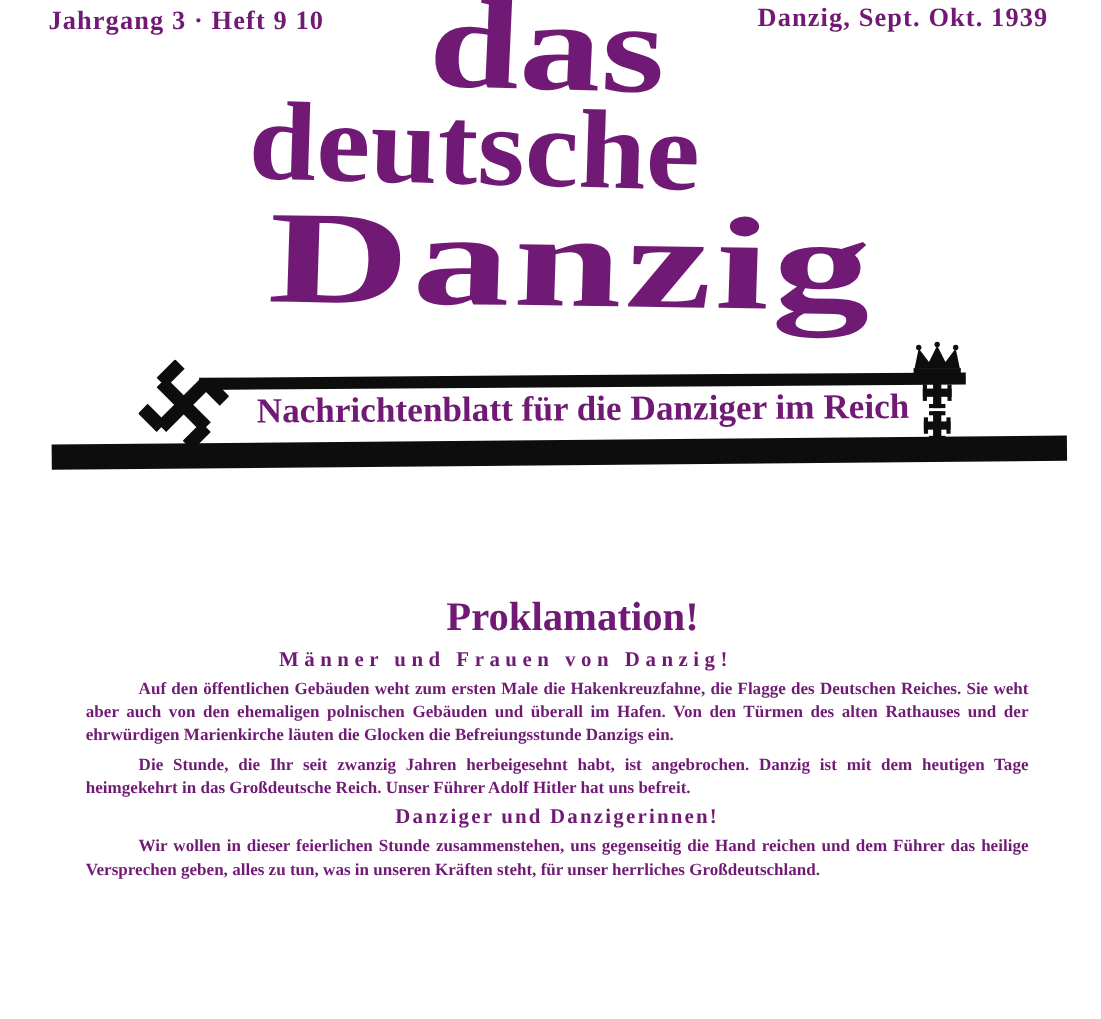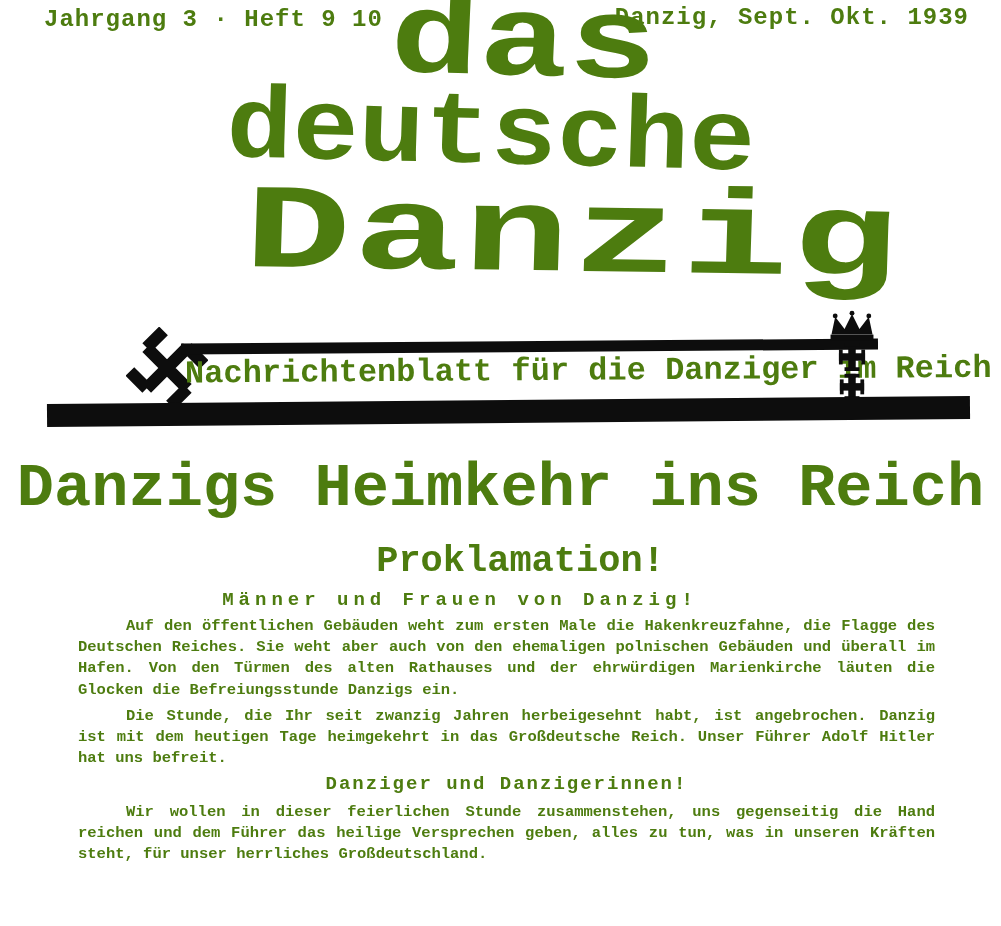--- a/index.html
+++ b/index.html
@@ -1,24 +1,24 @@
 <!DOCTYPE html>
 <html><head>
 <meta charset="utf-8">
 <style>
   html,body{margin:0;padding:0;background:#777;}
   .page{
     position:relative;width:1001px;height:926px;margin:0 auto;
-    background:#ffffff;color:#4d7c0f;overflow:hidden;
-    font-family:Liberation Mono, monospace;
+    background:#ffffff;color:#701a75;overflow:hidden;
+    font-family:Liberation Serif, serif;
     font-weight:700;
   }
   .abs{position:absolute;}
   .issue{left:44px;top:6px;font-size:24px;letter-spacing:1px;white-space:nowrap;}
-  .date-top{right:32px;top:4px;font-size:24px;letter-spacing:1px;white-space:nowrap;}
+  .date-top{right:48px;top:4px;font-size:24px;letter-spacing:1px;white-space:nowrap;}
 
   
   .title-line{position:absolute;line-height:1;white-space:nowrap;transform-origin:left top;}
   .t1{left:393px;top:-18px;font-size:116px;transform:scaleX(1.28) rotate(2deg);}
   .t2{left:228px;top:78px;font-size:102px;transform:scaleX(1.08) rotate(1.6deg);}
   .t3{left:246px;top:174px;font-size:120px;transform:scaleX(1.48) rotate(1.2deg);letter-spacing:2px;}
 
   .bar-sub{left:181px;top:341px;width:697px;height:11px;background:#0d0d0d;transform:rotate(-0.4deg);}
   .subtitle{left:185px;top:353px;width:690px;text-align:center;font-size:32px;white-space:nowrap;transform:rotate(-0.4deg);}
   .bar-main{left:47px;top:400px;width:923px;height:23px;background:#0d0d0d;transform:rotate(-0.5deg);}
@@ -76,21 +76,20 @@
         <rect x="-8" y="-14" width="16" height="4"></rect>
           <rect x="-8" y="10" width="16" height="4"></rect>
         <rect x="-13" y="-8" width="4" height="16"></rect>
           <rect x="9" y="-8" width="4" height="16"></rect>
       </g>
     </svg>
   </div>
 
   <div class="abs bar-main"></div>
 
-  <div class="abs headline">Danzigs Heimkehr ins Reich</div>
   <div class="abs subhead">Proklamation!</div>
   <div class="abs sal1">Männer und Frauen von Danzig!</div>
 
   <div class="abs bodytext">
     <p>Auf den öffentlichen Gebäuden weht zum ersten Male die Hakenkreuzfahne, die Flagge des Deutschen Reiches.  Sie weht aber auch von den ehemaligen polnischen Gebäuden und überall im Hafen.  Von den Türmen des alten Rathauses und der ehrwürdigen Marienkirche läuten die Glocken die Befreiungsstunde Danzigs ein.</p>
     <p>Die Stunde, die Ihr seit zwanzig Jahren herbeigesehnt habt, ist angebrochen.  Danzig ist mit dem heutigen Tage heimgekehrt in das Großdeutsche Reich.  Unser Führer Adolf Hitler hat uns befreit.</p>
     <p class="sal2">Danziger und Danzigerinnen!</p>
     <p>Wir wollen in dieser feierlichen Stunde zusammenstehen, uns gegenseitig die Hand reichen und dem Führer das heilige Versprechen geben, alles zu tun, was in unseren Kräften steht, für unser herrliches Großdeutschland.</p>
 
   </div>

